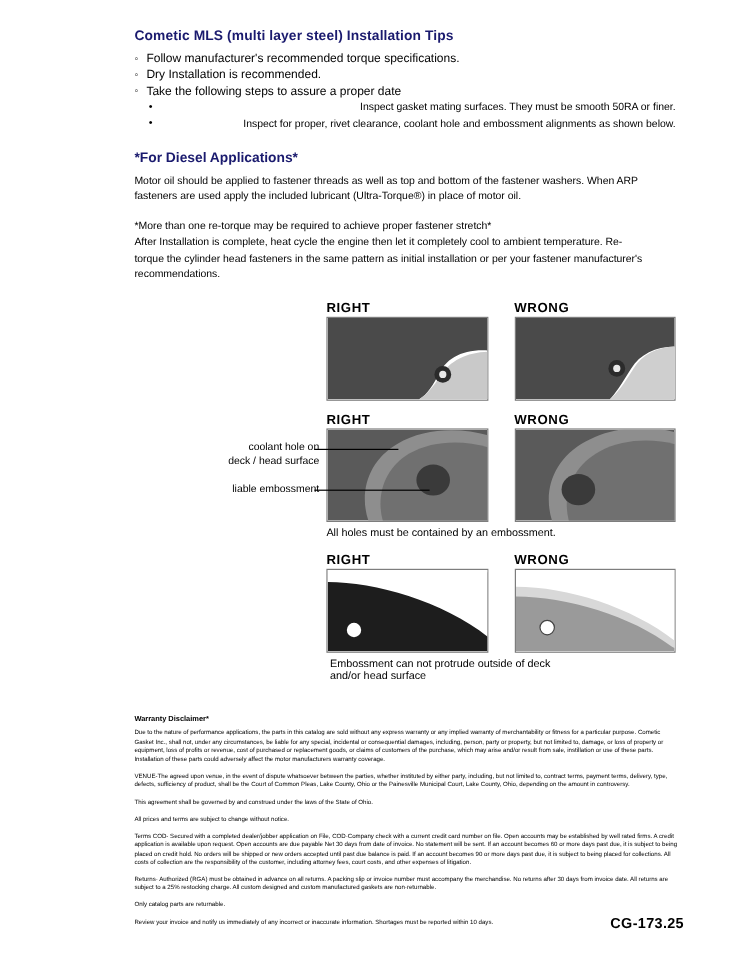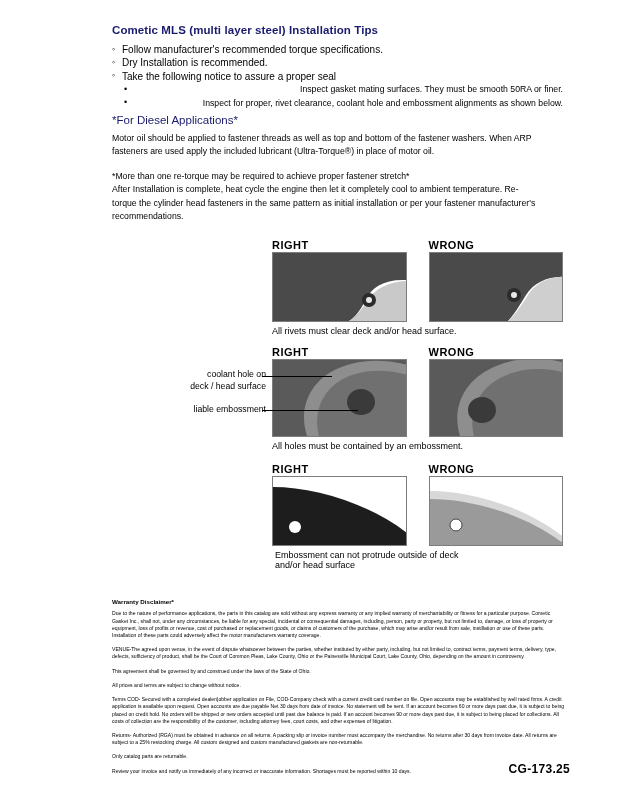--- a/index.html
+++ b/index.html
@@ -61,23 +61,23 @@
   }
   .subbullets li::before {
     content: "\2022";
     position: absolute;
     left: 0;
     top: -0.5px;
     font-size: 9px;
   }
   .section-head {
     font-size: 11.5px;
-    font-weight: normal;
+    font-weight: bold;
     color: #1a1a6e;
-    margin: 4px 0 6px 72px;
+    margin: 16px 0 6px 72px;
   }
   .para {
     font-size: 8.7px;
     line-height: 13.4px;
     margin: 0 0 11px 72px;
     max-width: 430px;
   }
   .para.last {
     margin-bottom: 0;
   }
@@ -182,21 +182,21 @@
 </head>
 <body>
 
 <div class="page">
 
   <h1 class="title">Cometic MLS (multi layer steel) Installation Tips</h1>
 
   <ul class="bullets">
     <li>Follow manufacturer's recommended torque specifications.</li>
     <li>Dry Installation is recommended.</li>
-    <li>Take the following notice to assure a proper seal</li>
+    <li>Take the following steps to assure a proper date</li>
   </ul>
   <ul class="subbullets" style="margin-left:84px;">
     <li>Inspect gasket mating surfaces.  They must be smooth 50RA or finer.</li>
     <li>Inspect for proper, rivet clearance, coolant hole and embossment alignments as shown below.</li>
   </ul>
 
   <h2 class="section-head">*For Diesel Applications*</h2>
   <p class="para">Motor oil should be applied to fastener threads as well as top and bottom of the fastener washers. When ARP fasteners are used apply the included lubricant (Ultra-Torque®) in place of motor oil.</p>
   <p class="para last">*More than one re-torque may be required to achieve proper fastener stretch*</p>
   <p class="para">After Installation is complete, heat cycle the engine then let it completely cool to ambient temperature. Re-torque the cylinder head fasteners in the same pattern as initial installation or per your fastener manufacturer's recommendations.</p>
@@ -222,21 +222,20 @@
         <div class="fig-box">
           <svg width="152" height="68" viewBox="0 0 152 68">
             <rect x="0" y="0" width="152" height="68" fill="#ffffff"></rect>
             <path d="M0,0 H152 V26 C126,20 106,26 96,42 C88,55 82,64 78,68 L0,68 Z" fill="#4a4a4a"></path>
             <path d="M152,26 V68 H78 C84,63 90,55 98,42 C108,26 128,20 152,26 Z" fill="#cfcfcf"></path>
             <circle cx="84" cy="42" r="7" fill="#2b2b2b"></circle>
             <circle cx="84" cy="42" r="3" fill="#e8e8e8"></circle>
           </svg>
         </div>
       </div>
-      <div class="fig-caption">All rivets must clear deck and/or head surface.</div>
     </div>
 
     <div class="fig-row" style="margin-top:10px;">
       <div class="callouts">
         <div class="callout-1">
           <span>coolant hole on</span><br>
           <span>deck / head surface</span>
         </div>
         <div class="callout-2">
           <span>liable embossment</span>

